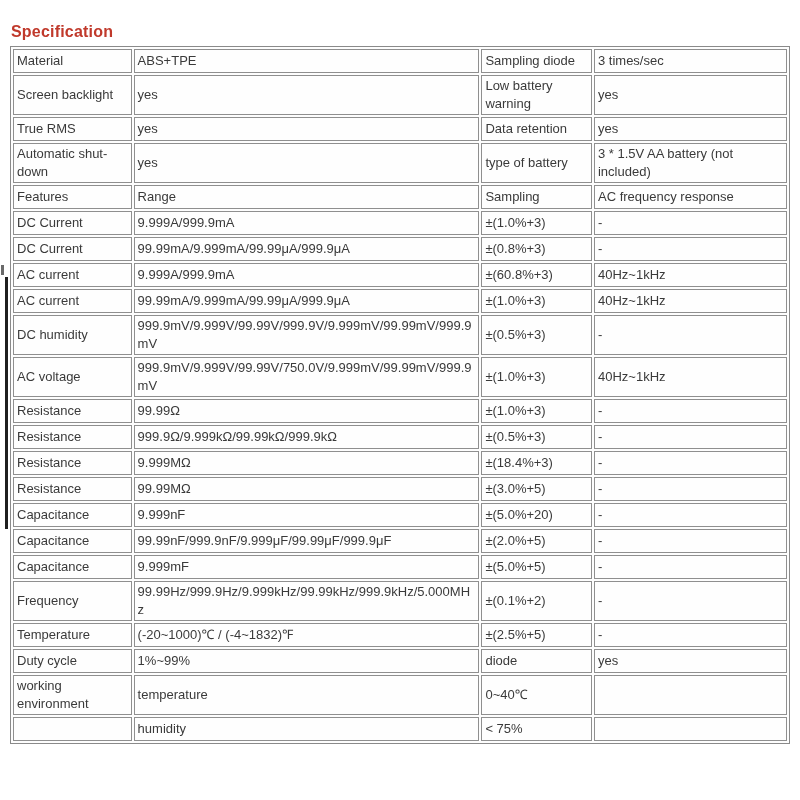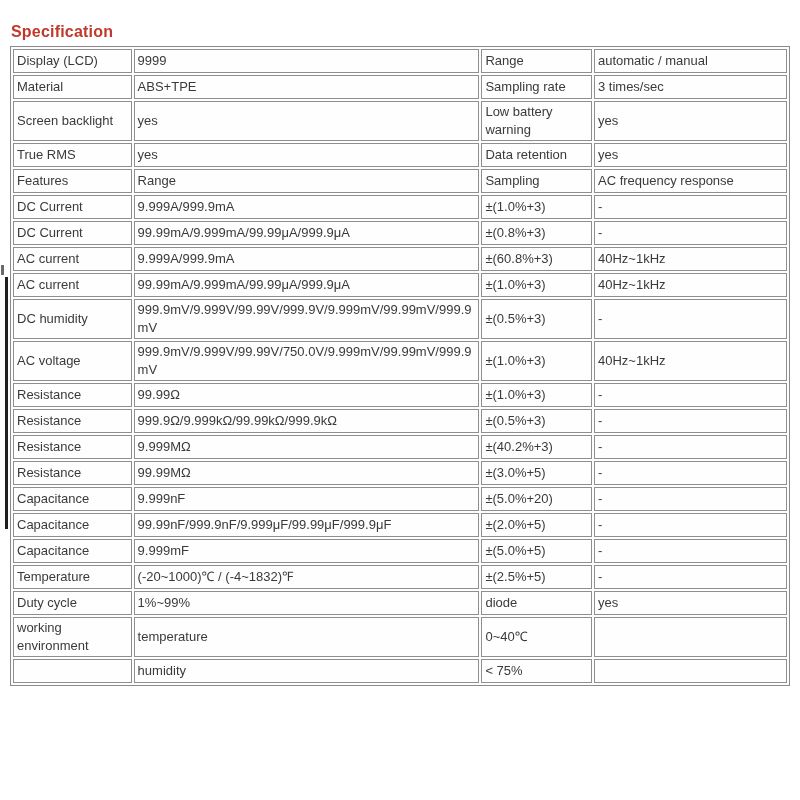--- a/index.html
+++ b/index.html
@@ -74,44 +74,44 @@
 
   <table class="spec">
     <colgroup>
       <col class="c0">
       <col class="c1">
       <col class="c2">
       <col class="c3">
     </colgroup>
     <tbody id="spec-tbody">
         <tr>
-          <td>Display (LCD)</td>
-          <td class="val">9999</td>
-          <td>Range</td>
-          <td>automatic / manual</td>
-        </tr>
-        <tr>
           <td>Material</td>
           <td class="val">ABS+TPE</td>
-          <td>Sampling rate</td>
+          <td>Sampling diode</td>
           <td>3 times/sec</td>
         </tr>
         <tr>
           <td>Screen backlight</td>
           <td class="val">yes</td>
           <td>Low battery warning</td>
           <td>yes</td>
         </tr>
         <tr>
           <td>True RMS</td>
           <td class="val">yes</td>
           <td>Data retention</td>
           <td>yes</td>
         </tr>
         <tr>
+          <td>Automatic shut-down</td>
+          <td class="val">yes</td>
+          <td>type of battery</td>
+          <td>3 * 1.5V AA battery (not included)</td>
+        </tr>
+        <tr>
           <td>Features</td>
           <td class="val">Range</td>
           <td>Sampling</td>
           <td>AC frequency response</td>
         </tr>
         <tr>
           <td>DC Current</td>
           <td class="val">9.999A/999.9mA</td>
           <td>±(1.0%+3)</td>
           <td>-</td>
@@ -154,21 +154,21 @@
         </tr>
         <tr>
           <td>Resistance</td>
           <td class="val">999.9Ω/9.999kΩ/99.99kΩ/999.9kΩ</td>
           <td>±(0.5%+3)</td>
           <td>-</td>
         </tr>
         <tr>
           <td>Resistance</td>
           <td class="val">9.999MΩ</td>
-          <td>±(40.2%+3)</td>
+          <td>±(18.4%+3)</td>
           <td>-</td>
         </tr>
         <tr>
           <td>Resistance</td>
           <td class="val">99.99MΩ</td>
           <td>±(3.0%+5)</td>
           <td>-</td>
         </tr>
         <tr>
           <td>Capacitance</td>
@@ -179,20 +179,26 @@
         <tr>
           <td>Capacitance</td>
           <td class="val">99.99nF/999.9nF/9.999μF/99.99μF/999.9μF</td>
           <td>±(2.0%+5)</td>
           <td>-</td>
         </tr>
         <tr>
           <td>Capacitance</td>
           <td class="val">9.999mF</td>
           <td>±(5.0%+5)</td>
+          <td>-</td>
+        </tr>
+        <tr>
+          <td>Frequency</td>
+          <td class="val">99.99Hz/999.9Hz/9.999kHz/99.99kHz/999.9kHz/5.000MHz</td>
+          <td>±(0.1%+2)</td>
           <td>-</td>
         </tr>
         <tr>
           <td>Temperature</td>
           <td class="val">(-20~1000)℃ / (-4~1832)℉</td>
           <td>±(2.5%+5)</td>
           <td>-</td>
         </tr>
         <tr>
           <td>Duty cycle</td>

